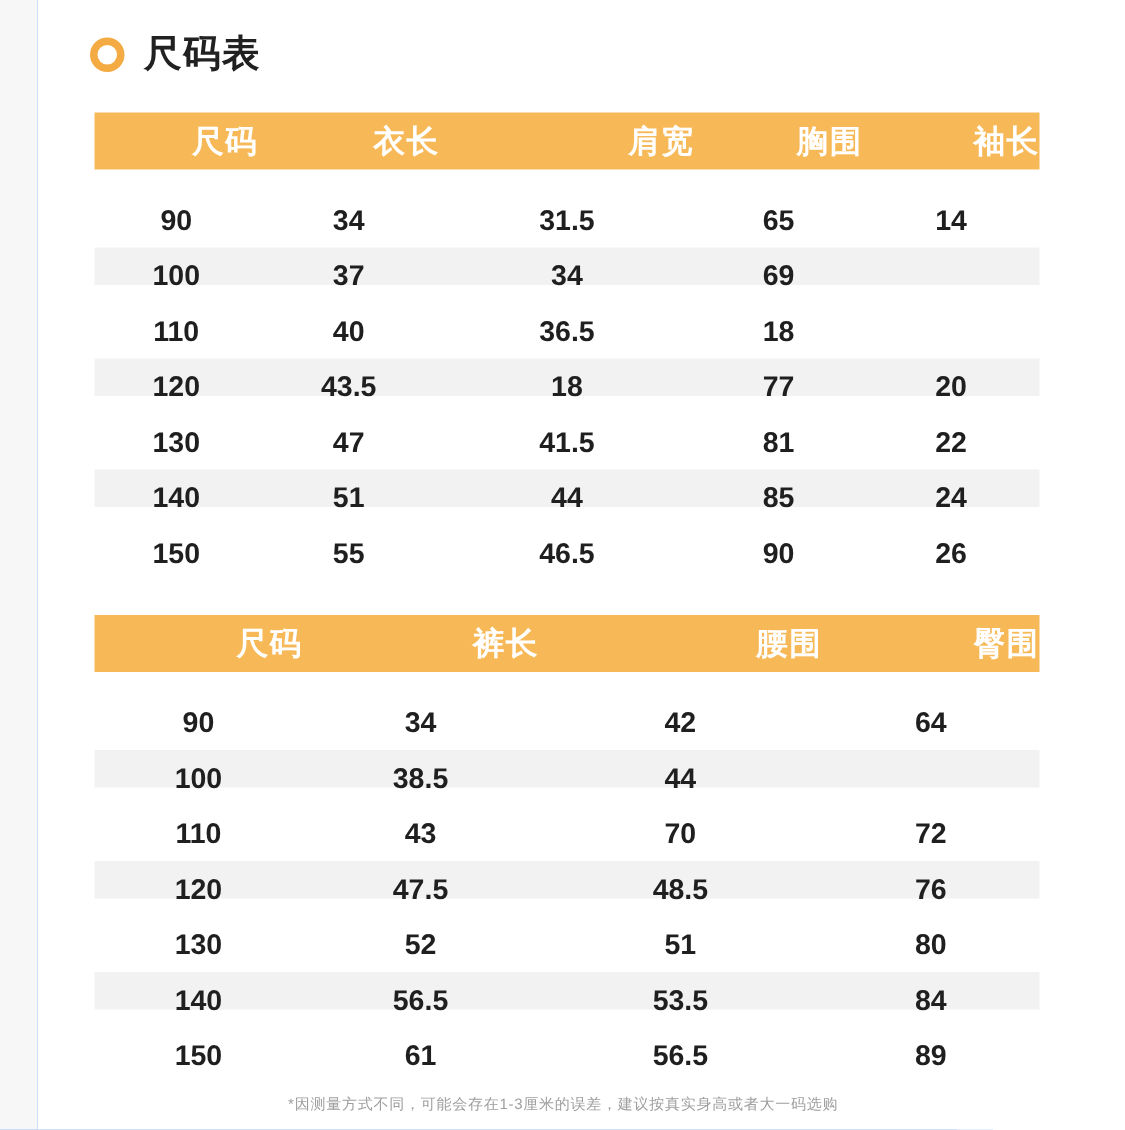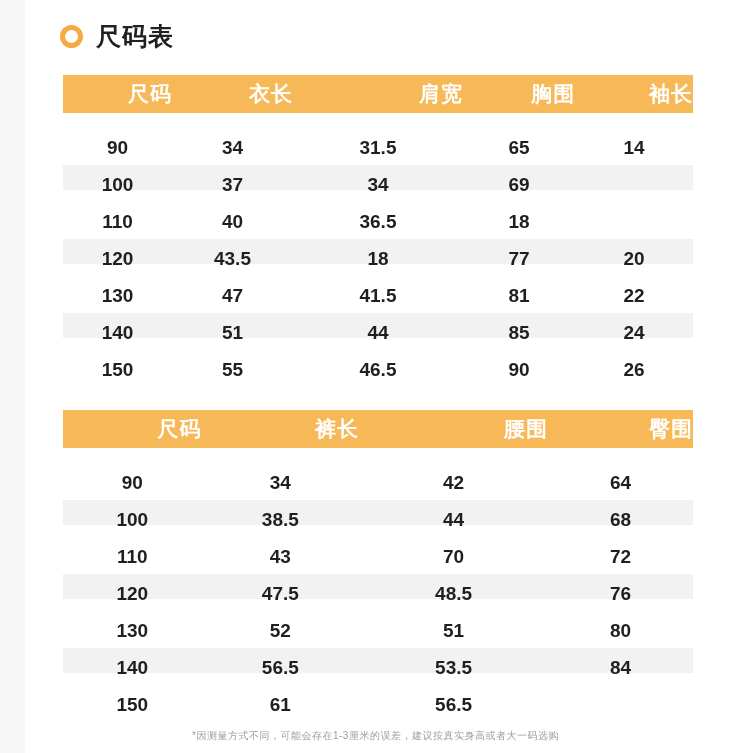--- a/index.html
+++ b/index.html
@@ -146,21 +146,20 @@
           <div class="tr">
             <div class="td">90</div>
             <div class="td">34</div>
             <div class="td">42</div>
             <div class="td">64</div>
           </div>
           <div class="tr stripe">
             <div class="td">100</div>
             <div class="td">38.5</div>
             <div class="td">44</div>
-            <div class="td">68</div>
           </div>
           <div class="tr">
             <div class="td">110</div>
             <div class="td">43</div>
             <div class="td">70</div>
             <div class="td">72</div>
           </div>
           <div class="tr stripe">
             <div class="td">120</div>
             <div class="td">47.5</div>
@@ -176,20 +175,21 @@
           <div class="tr stripe">
             <div class="td">140</div>
             <div class="td">56.5</div>
             <div class="td">53.5</div>
             <div class="td">84</div>
           </div>
           <div class="tr">
             <div class="td">150</div>
             <div class="td">61</div>
             <div class="td">56.5</div>
+            <div class="td">89</div>
           </div>
         </div>
       </div>
 
     <div class="footnote">*因测量方式不同，可能会存在1-3厘米的误差，建议按真实身高或者大一码选购</div>
 
   </div>
 </div>
 
 </body></html>

